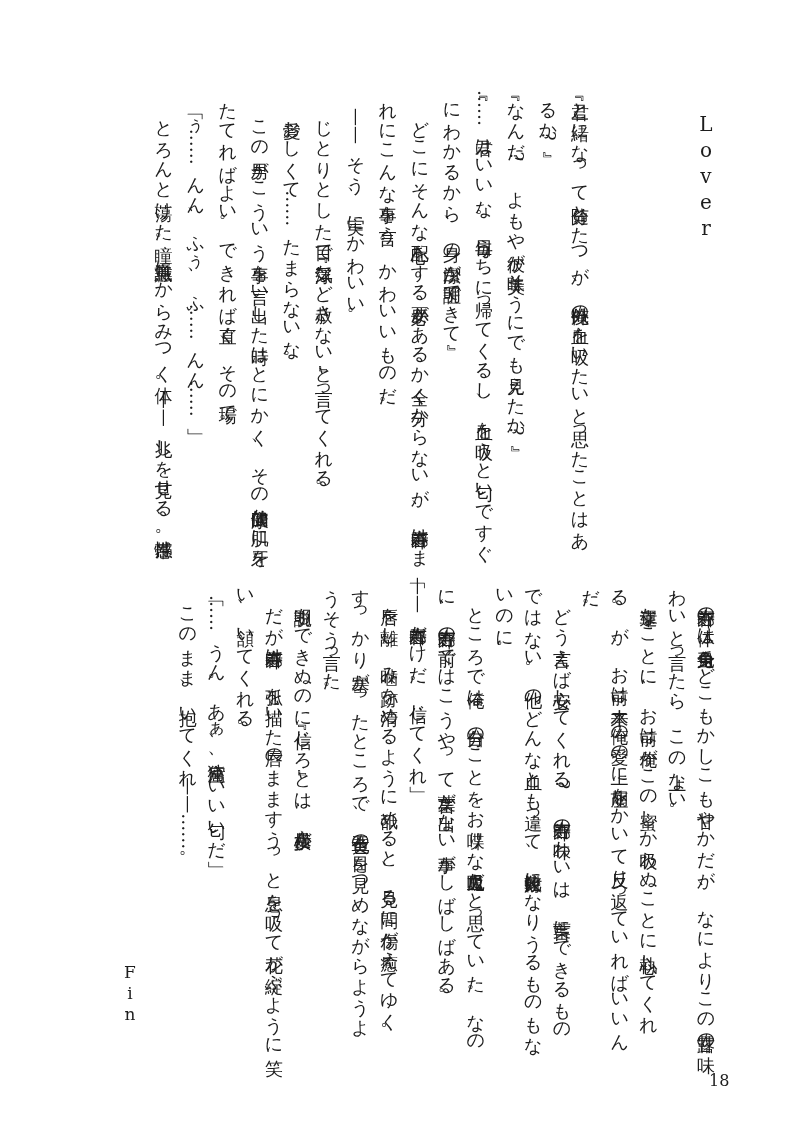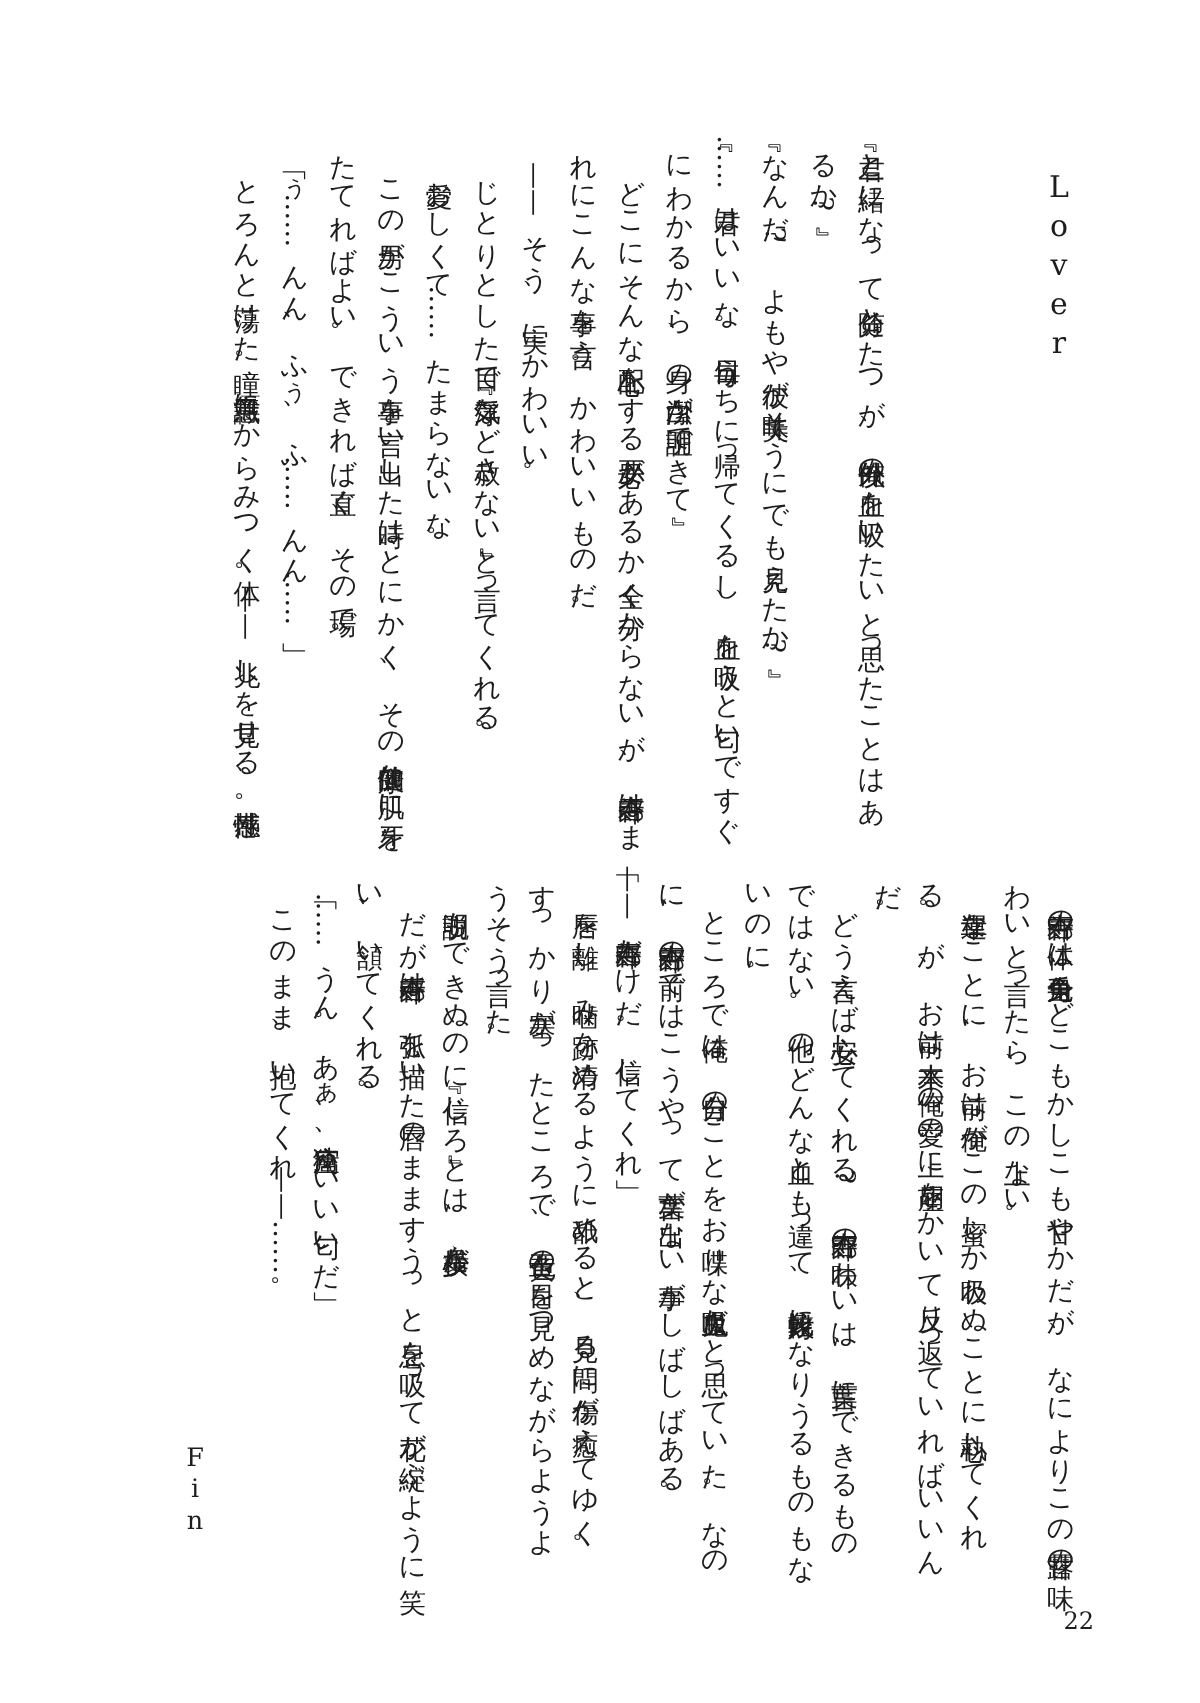--- a/index.html
+++ b/index.html
@@ -93,13 +93,13 @@
     <p>「——杏寿郎だけだ。信じてくれ」</p>
     <p class="indent">唇を離し、噛み跡を清めるように舐めると、見る間に傷が癒えてゆく。すっかり塞がったところで、黄玉色の目を見つめながらようようそう言った。</p>
     <p class="indent">説明もできぬのに『信じろ』とは、少々横暴だ。</p>
     <p class="indent">だが杏寿郎は、弧を描いた唇のまますうっと息を吸って花が綻ぶように笑い、頷いてくれる。</p>
     <p class="indent">「……うん。あぁ、猗窩座、いい匂いだ」</p>
     <p class="indent">このまま、抱いてくれ——……。</p>
   </div>
 
 <div class="fin-label">Fin</div>
 
-<div class="page-number">22</div>
+<div class="page-number">18</div>
 
 </body></html>

